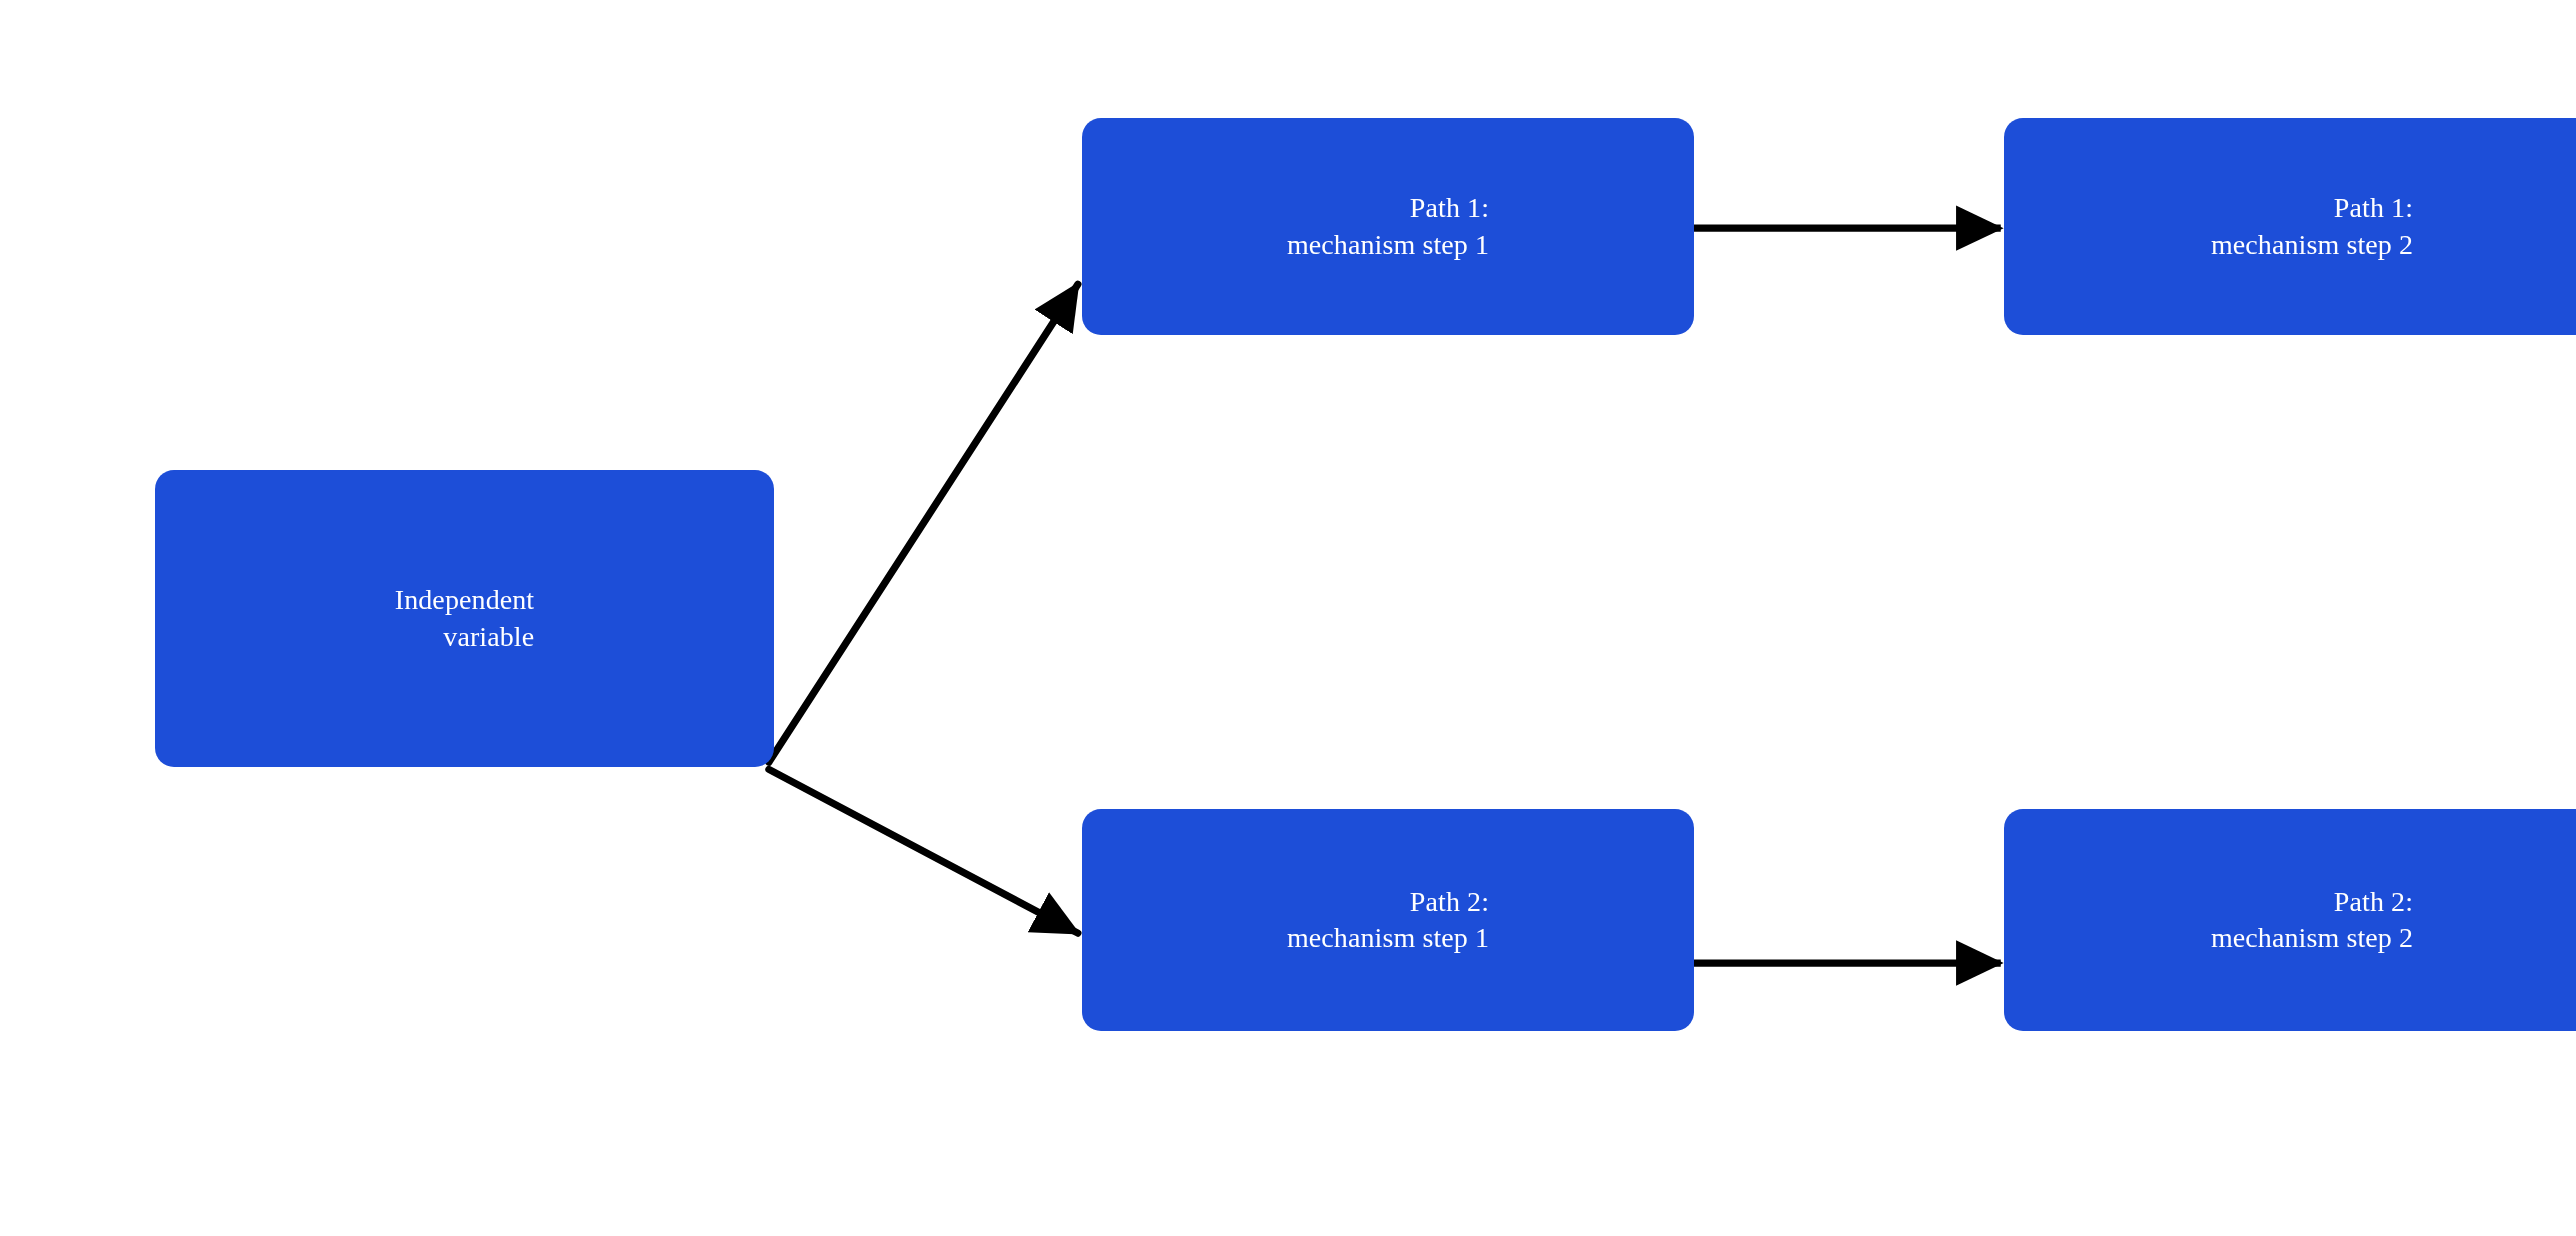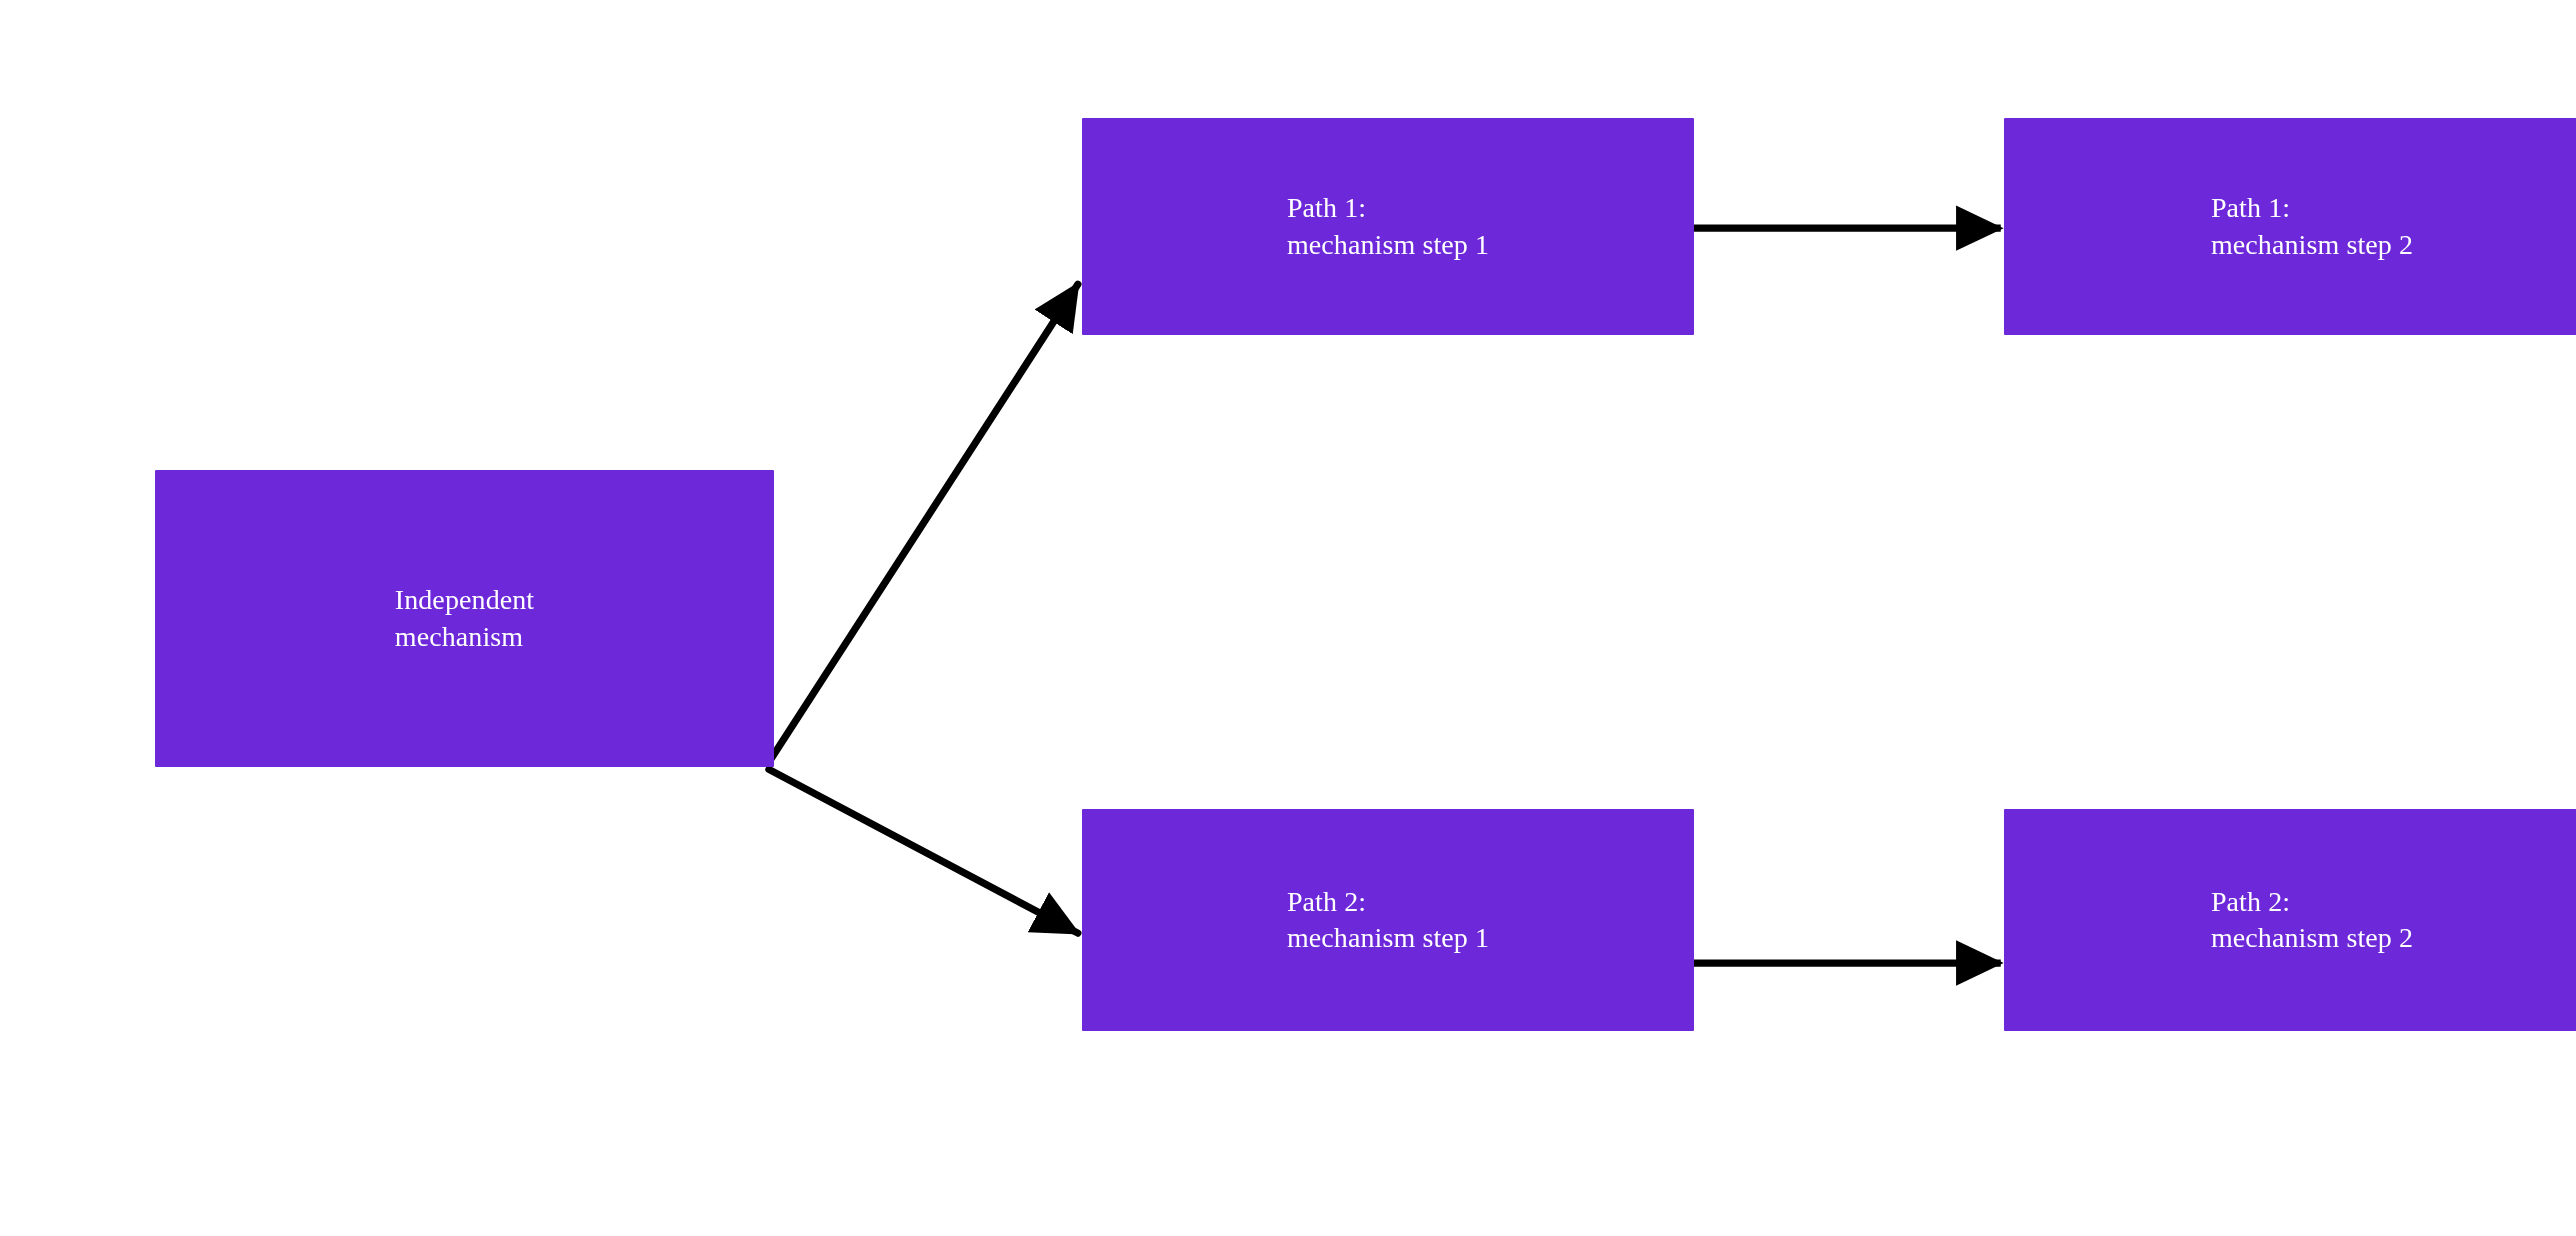--- a/index.html
+++ b/index.html
@@ -21,27 +21,27 @@
   #edges {
     position: absolute;
     left: 0;
     top: 0;
     width: 3709px;
     height: 1236px;
     pointer-events: none;
   }
   .node {
     position: absolute;
-    background: #6d28d9;
-    border-radius: 1px;
+    background: #1d4ed8;
+    border-radius: 19px;
     color: #ffffff;
     display: flex;
     align-items: center;
     justify-content: center;
-    text-align: left;
+    text-align: right;
     box-sizing: border-box;
     z-index: 2;
   }
   .node .label {
     font-size: 28px;
     line-height: 1.30;
     letter-spacing: 0.1px;
     font-weight: 400;
     white-space: pre-line;
     padding: 0 15.5px;
@@ -74,21 +74,21 @@
 
     <line x1="3288" y1="1870" x2="3884" y2="1870" stroke="#000000" stroke-width="14" stroke-linecap="butt" marker-end="url(#arrowhead)"></line>
 
     <line x1="5085" y1="513" x2="5696" y2="908" stroke="#000000" stroke-width="14" stroke-linecap="round" marker-end="url(#arrowhead)"></line>
 
     <line x1="5085" y1="1800" x2="5696" y2="1487" stroke="#000000" stroke-width="14" stroke-linecap="round" marker-end="url(#arrowhead)"></line>
   </svg>
 
   <div id="node-independent" class="node">
     <span class="label">Independent
-mechanism</span>
+variable</span>
   </div>
 
   <div id="node-p1s1" class="node">
     <span class="label">Path 1:
 mechanism step 1</span>
   </div>
 
   <div id="node-p1s2" class="node">
     <span class="label">Path 1:
 mechanism step 2</span>

